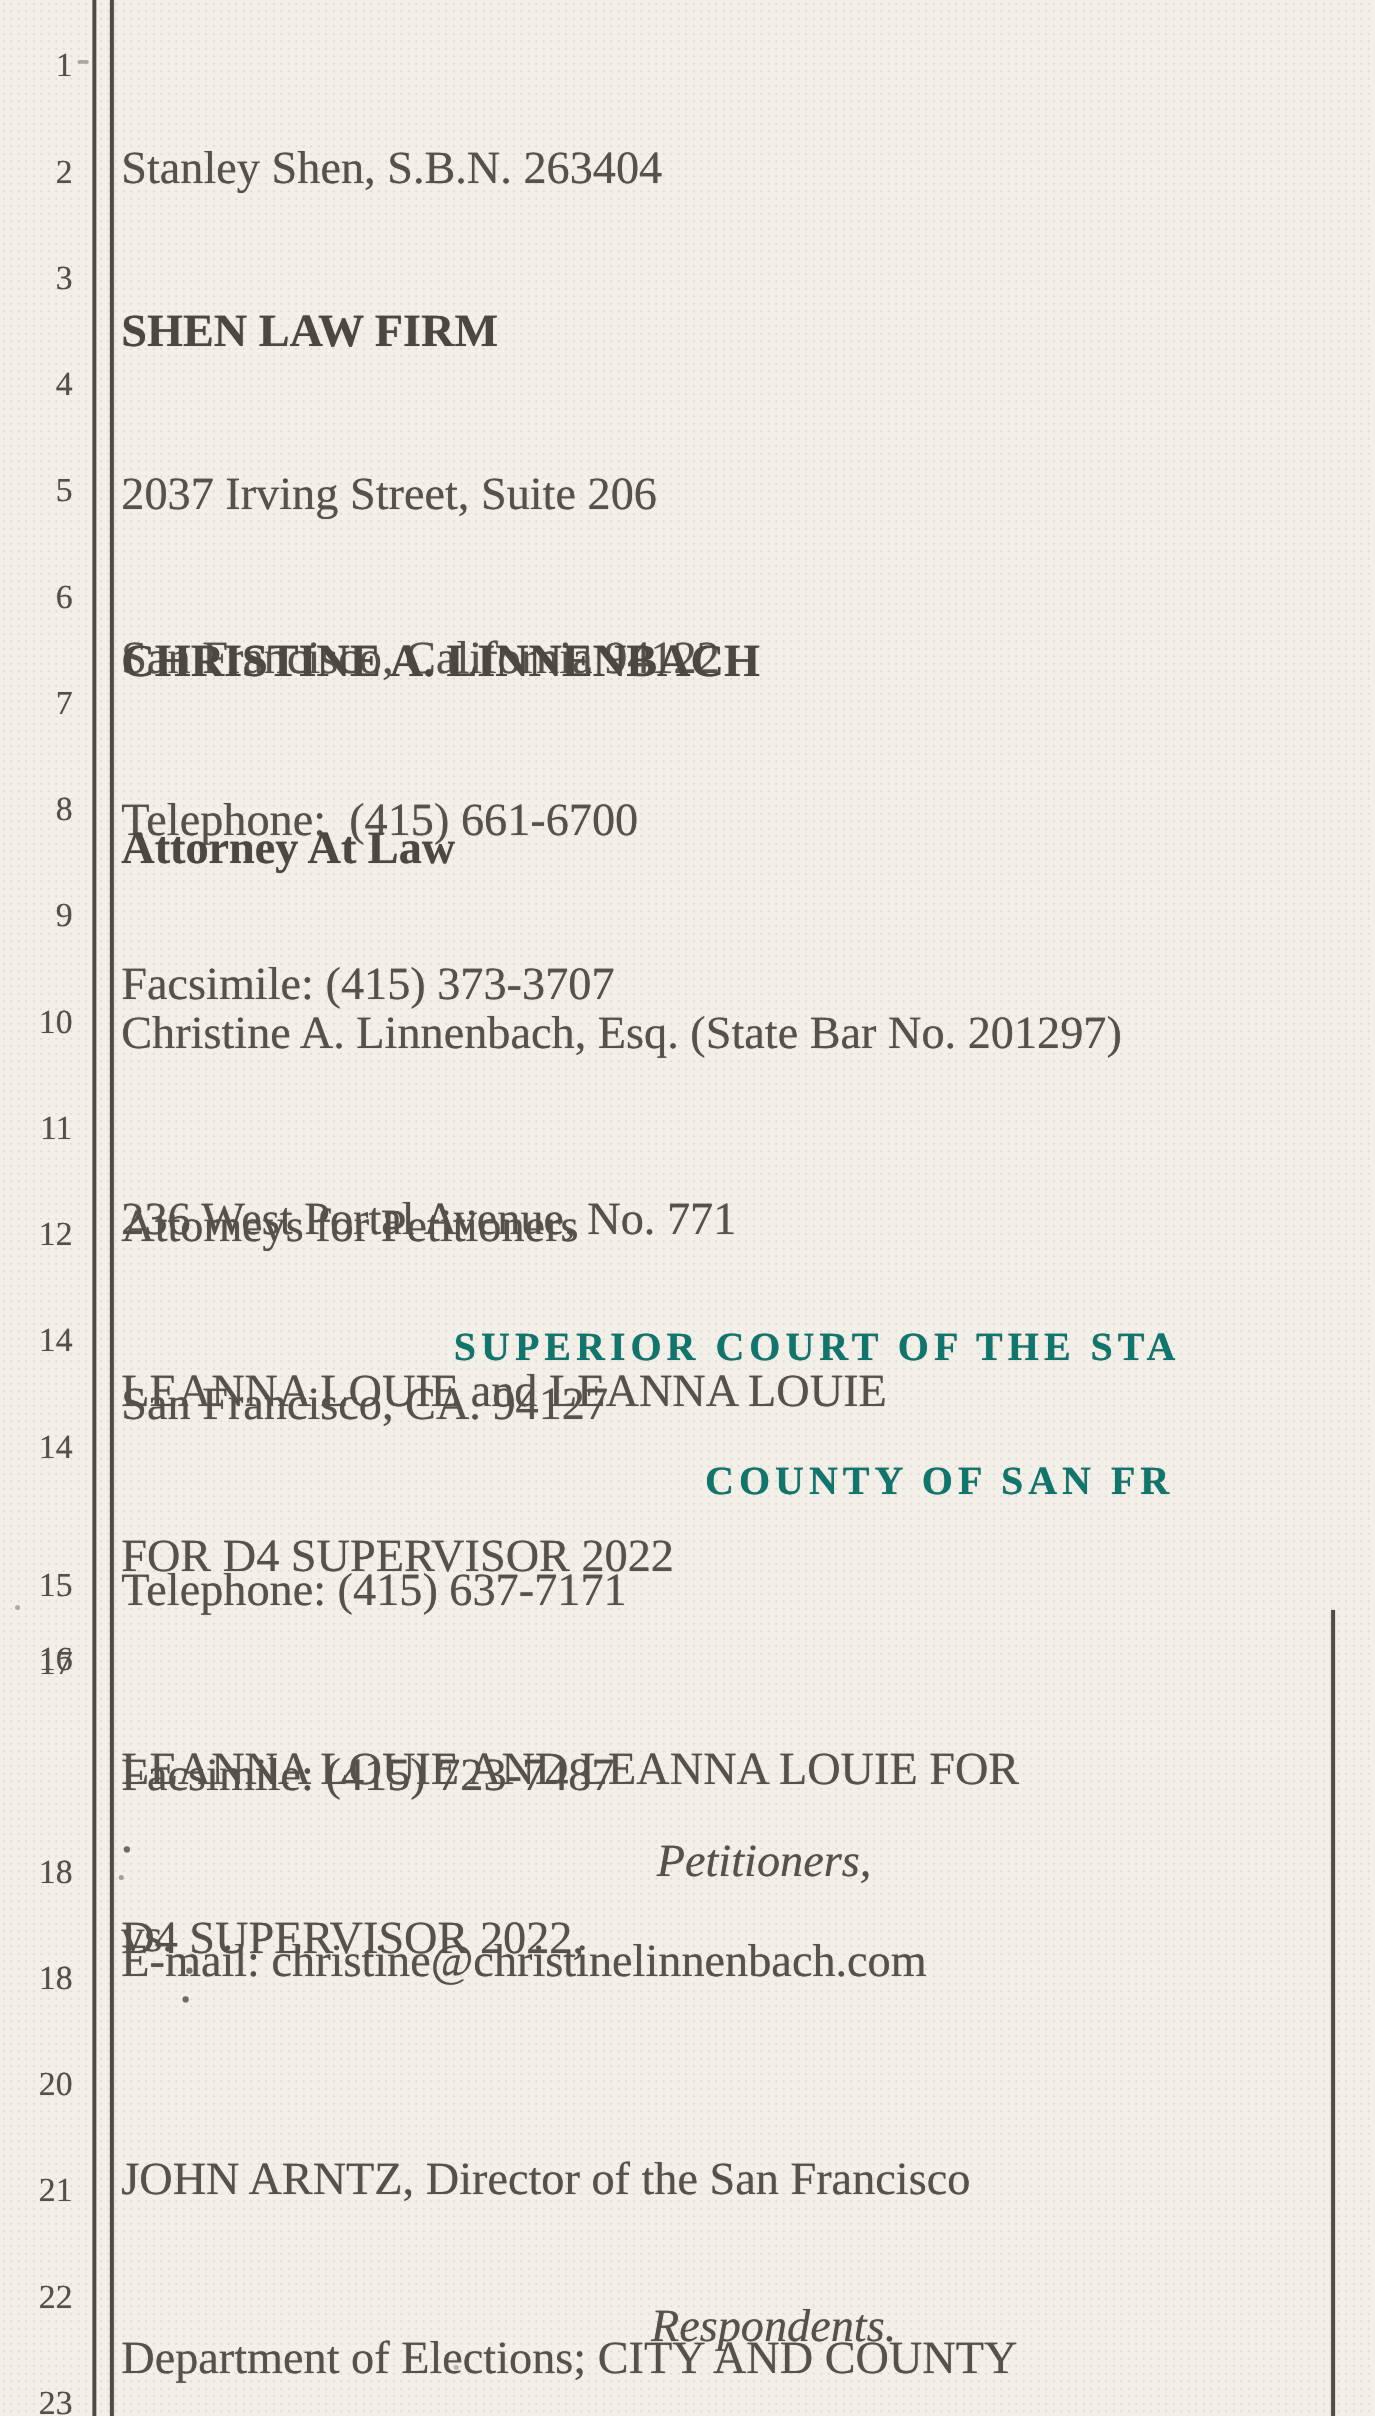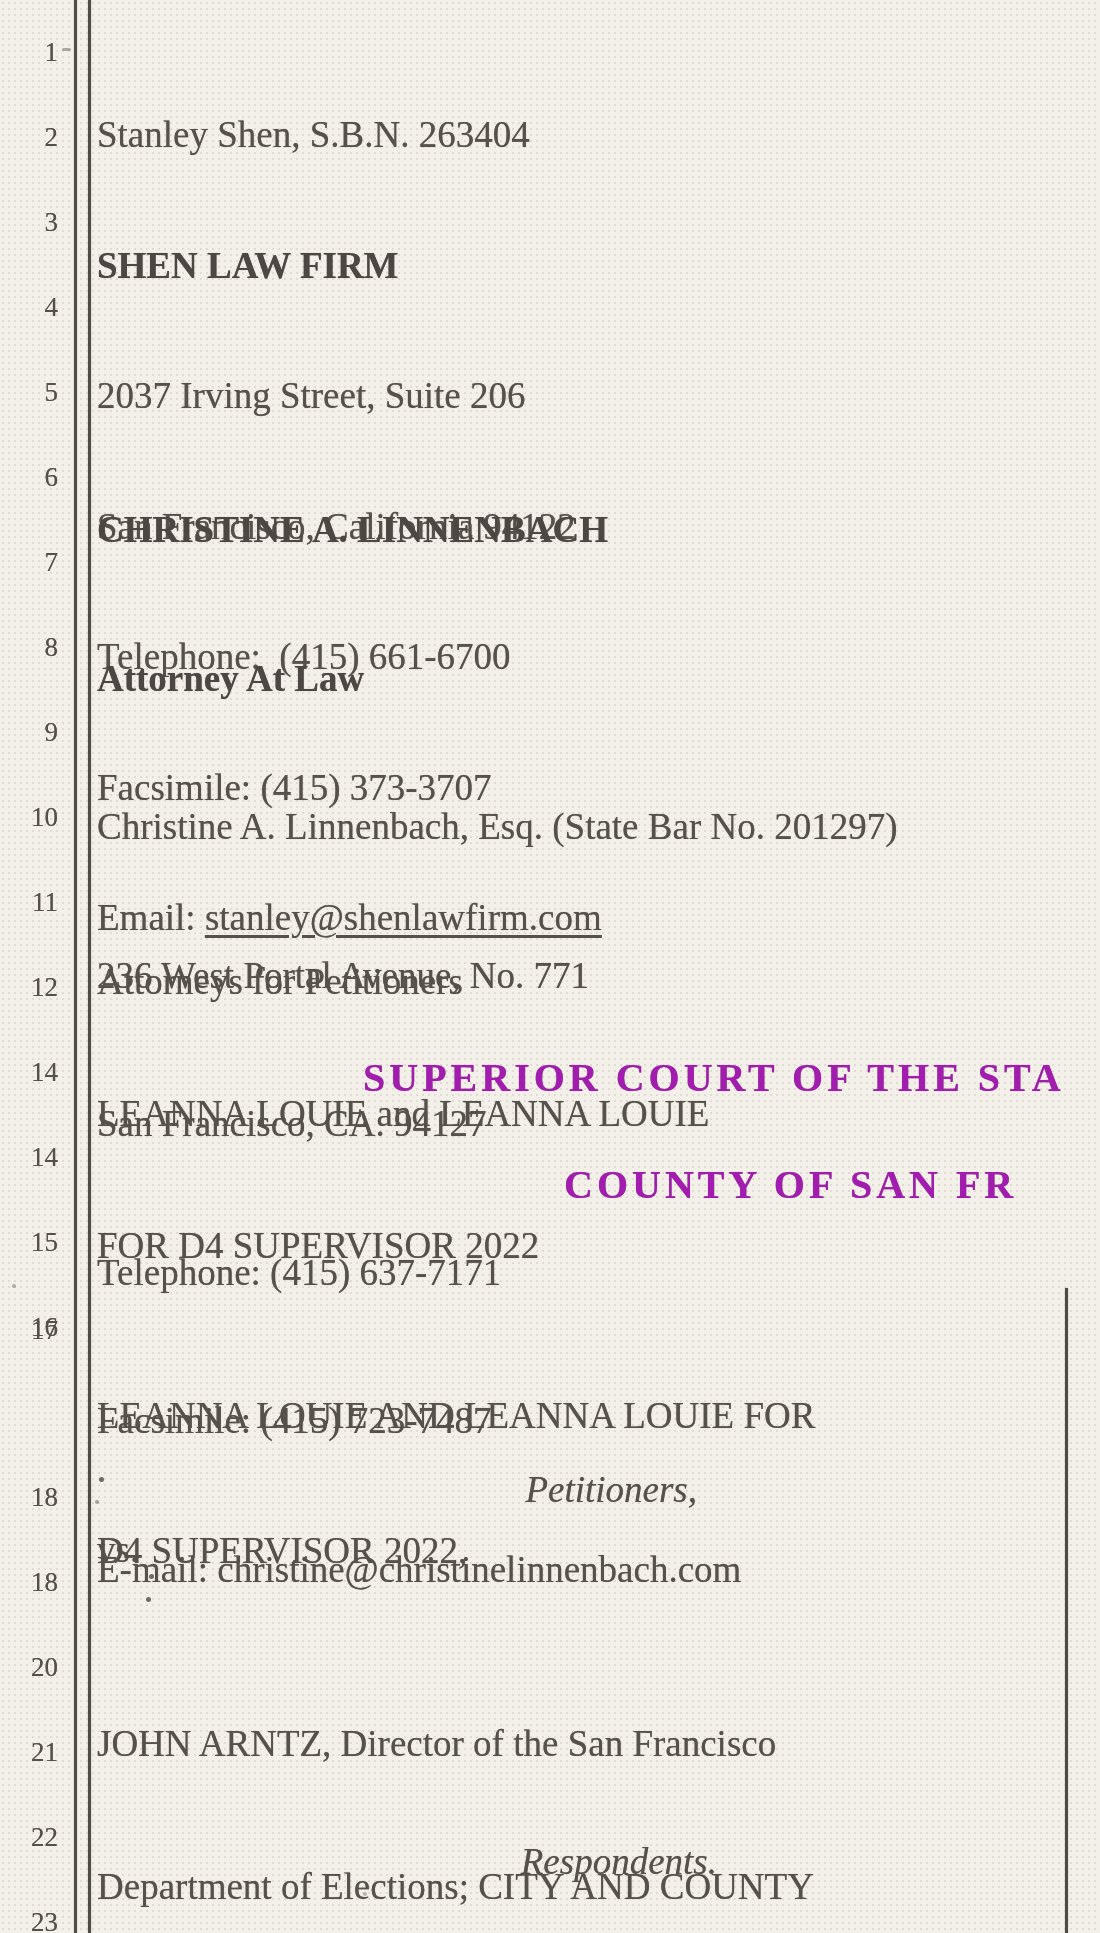--- a/index.html
+++ b/index.html
@@ -26,41 +26,41 @@
     position:absolute;
     width:58px;left:0;
     text-align:right;
     font-size:27px;line-height:28px;
     color:#55504a;
     text-shadow:0 0 0.6px rgba(85,80,74,0.7);
   }
   .vrule{position:absolute;background:#4f4b46;width:3px;box-shadow:0 0 1px rgba(79,75,70,0.8);}
   .speck{position:absolute;background:rgba(88,83,77,0.85);border-radius:50%;}
   .caption-center{width:600px;text-align:right;}
-  .heading{font-weight:bold;font-size:40px;letter-spacing:4px;white-space:nowrap;color:#a21caf;}
+  .heading{font-weight:bold;font-size:32px;letter-spacing:4px;white-space:nowrap;color:#0f766e;}
 </style>
 </head>
 <body>
 
 <div>
   <span class="lineno" style="top:38px">1</span>
   <span class="lineno" style="top:123px">2</span>
   <span class="lineno" style="top:208px">3</span>
   <span class="lineno" style="top:293px">4</span>
   <span class="lineno" style="top:378px">5</span>
   <span class="lineno" style="top:463px">6</span>
   <span class="lineno" style="top:548px">7</span>
   <span class="lineno" style="top:633px">8</span>
   <span class="lineno" style="top:718px">9</span>
   <span class="lineno" style="top:803px">10</span>
   <span class="lineno" style="top:888px">11</span>
   <span class="lineno" style="top:973px">12</span>
   <span class="lineno" style="top:1058px">14</span>
   <span class="lineno" style="top:1143px">14</span>
-  <span class="lineno" style="top:1228px">15</span>
+  <span class="lineno" style="top:1254px">15</span>
   <span class="lineno" style="top:1313px">16</span>
   <span class="lineno" style="top:1316px">17</span>
   <span class="lineno" style="top:1483px">18</span>
   <span class="lineno" style="top:1568px">18</span>
   <span class="lineno" style="top:1653px">20</span>
   <span class="lineno" style="top:1738px">21</span>
   <span class="lineno" style="top:1823px">22</span>
   <span class="lineno" style="top:1908px">23</span>
 </div>
 
@@ -69,21 +69,20 @@
 
 <div class="vrule" style="left:1065px;top:1288px;height:645px"></div>
 
 <div class="txt" style="left:97px;top:26px">
   <span class="line">Stanley Shen, S.B.N. 263404</span>
   <span class="line b">SHEN LAW FIRM</span>
   <span class="line">2037 Irving Street, Suite 206</span>
   <span class="line">San Francisco, California 94122</span>
   <span class="line">Telephone:  (415) 661-6700</span>
   <span class="line">Facsimile: (415) 373-3707</span>
-  <span class="line"><span>Email: </span><span class="u">stanley@shenlawfirm.com</span></span>
 </div>
 
 <div class="txt" style="left:97px;top:406px;line-height:49.5px">
   <span class="line b">CHRISTINE A. LINNENBACH</span>
   <span class="line b">Attorney At Law</span>
   <span class="line">Christine A. Linnenbach, Esq. (State Bar No. 201297)</span>
   <span class="line">236 West Portal Avenue, No. 771</span>
   <span class="line">San Francisco, CA. 94127</span>
   <span class="line">Telephone: (415) 637-7171</span>
   <span class="line">Facsimile: (415) 723-7487</span>

